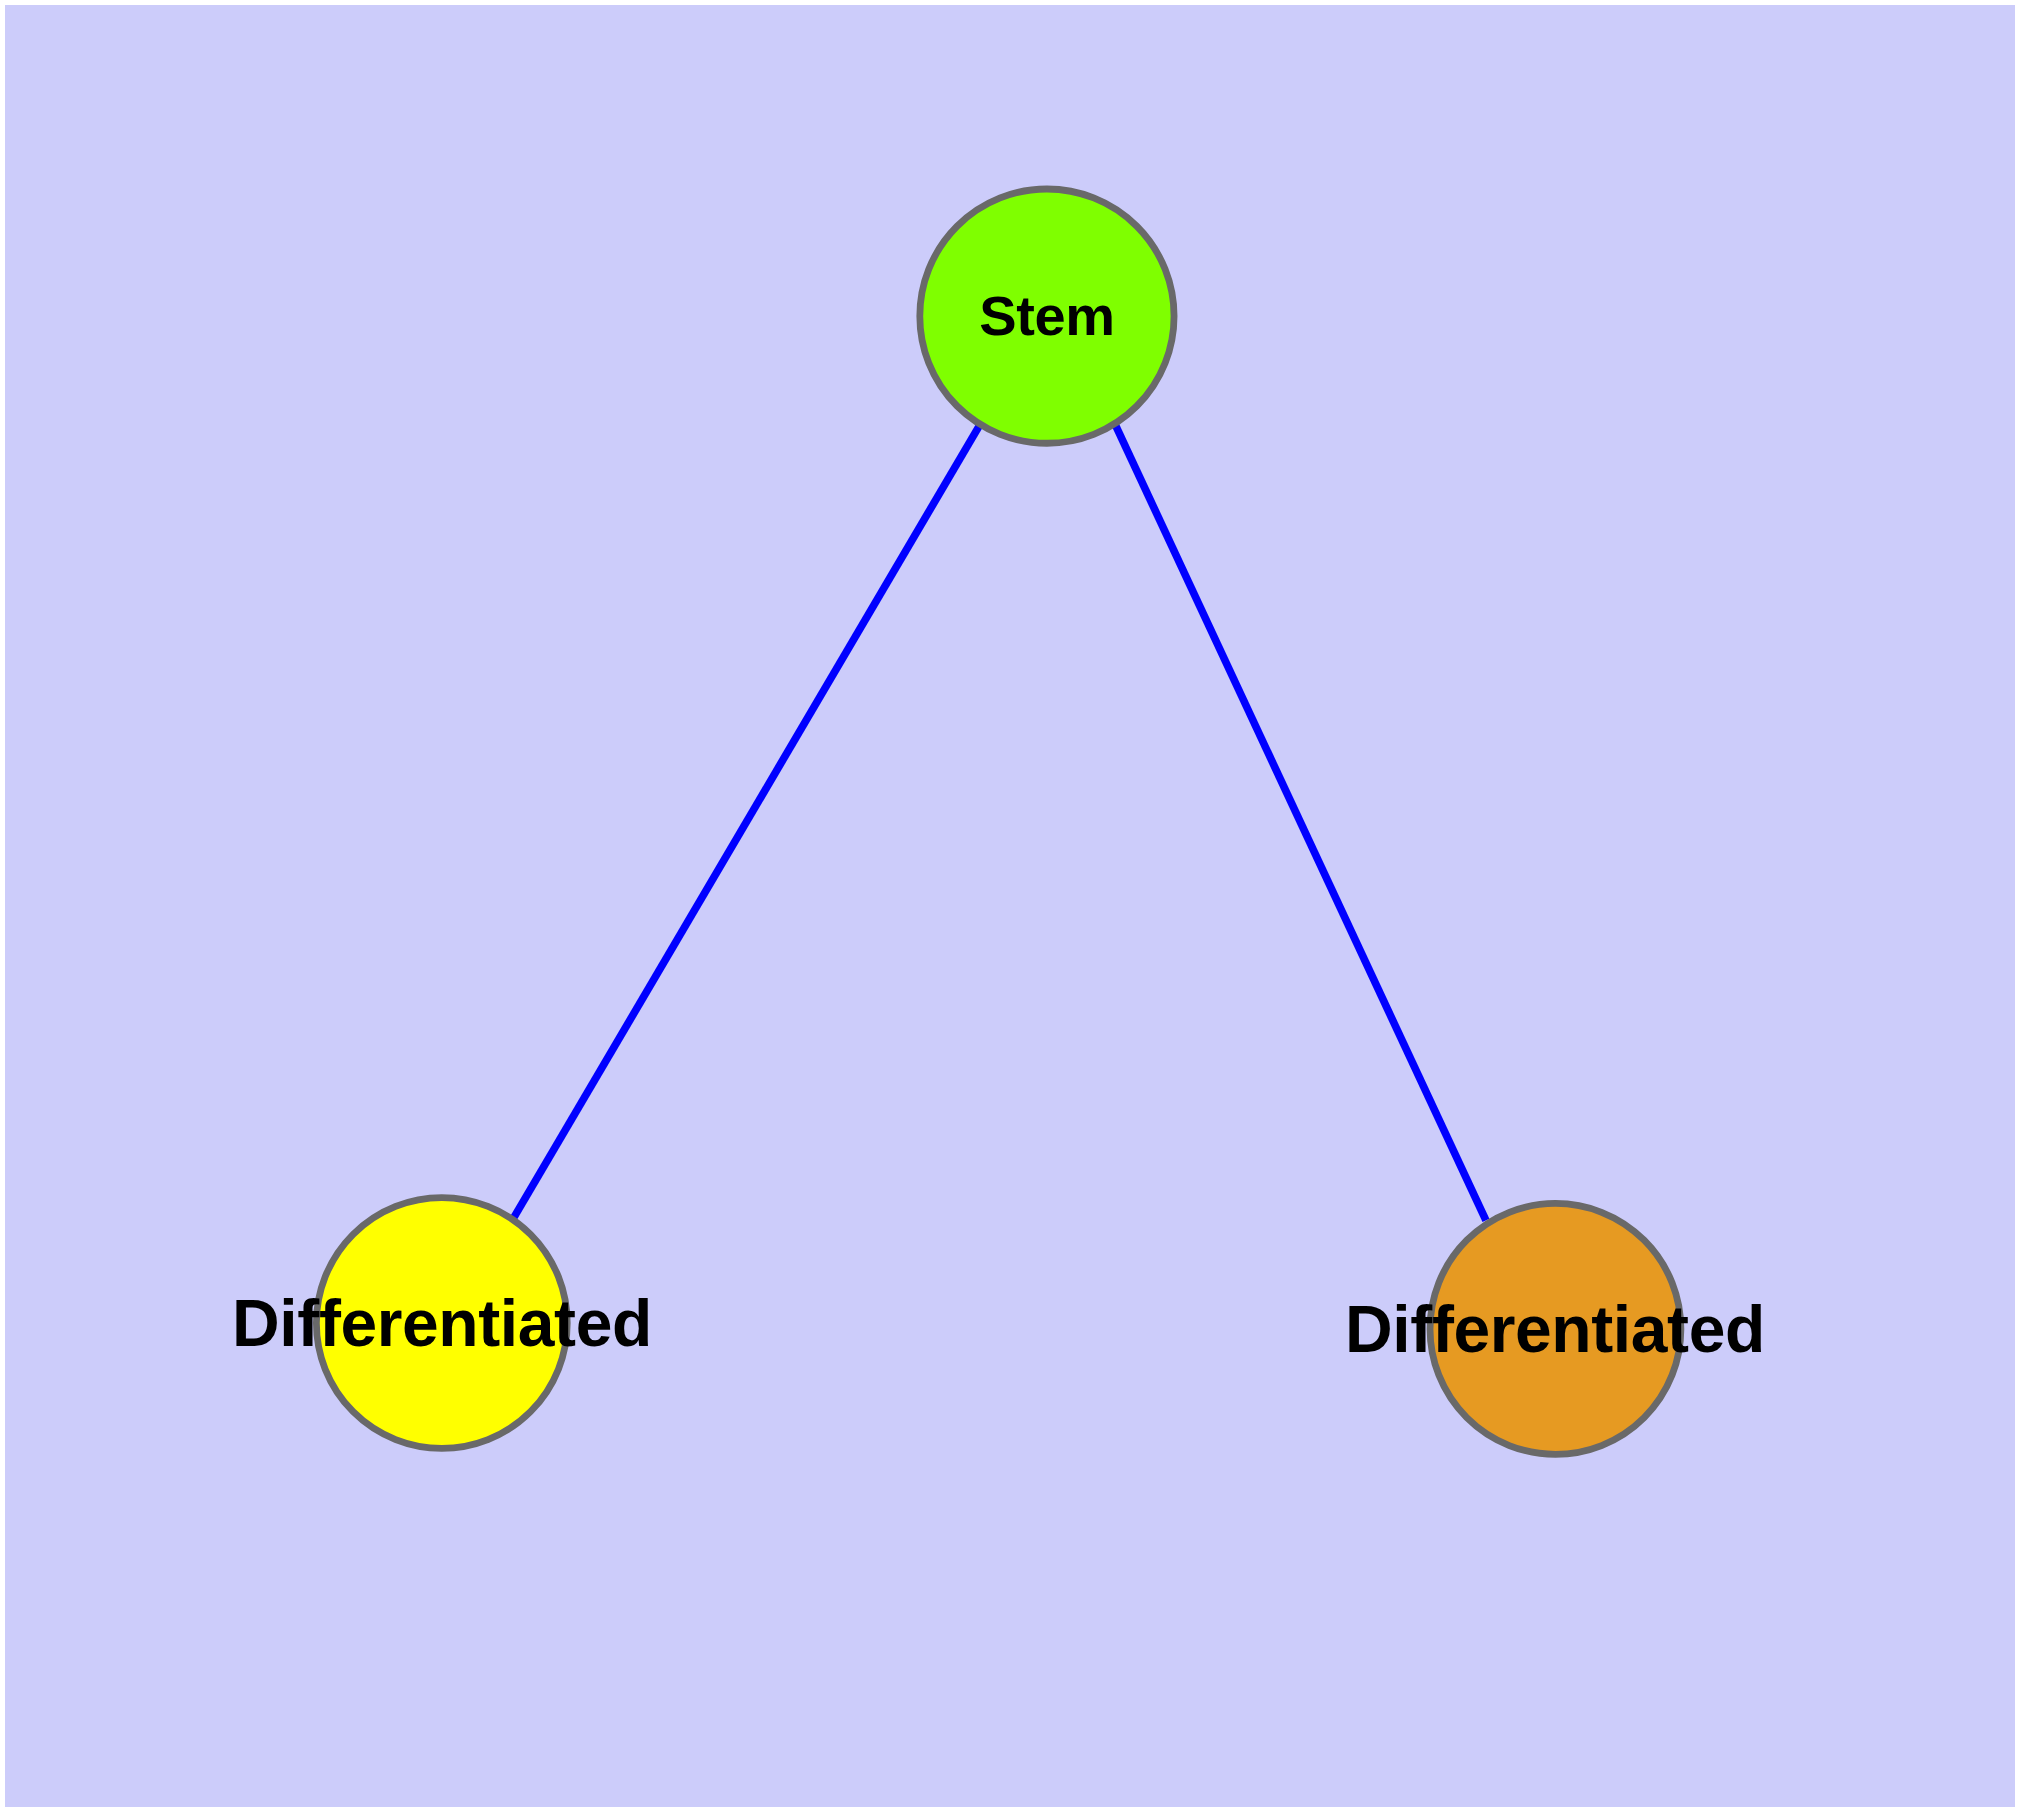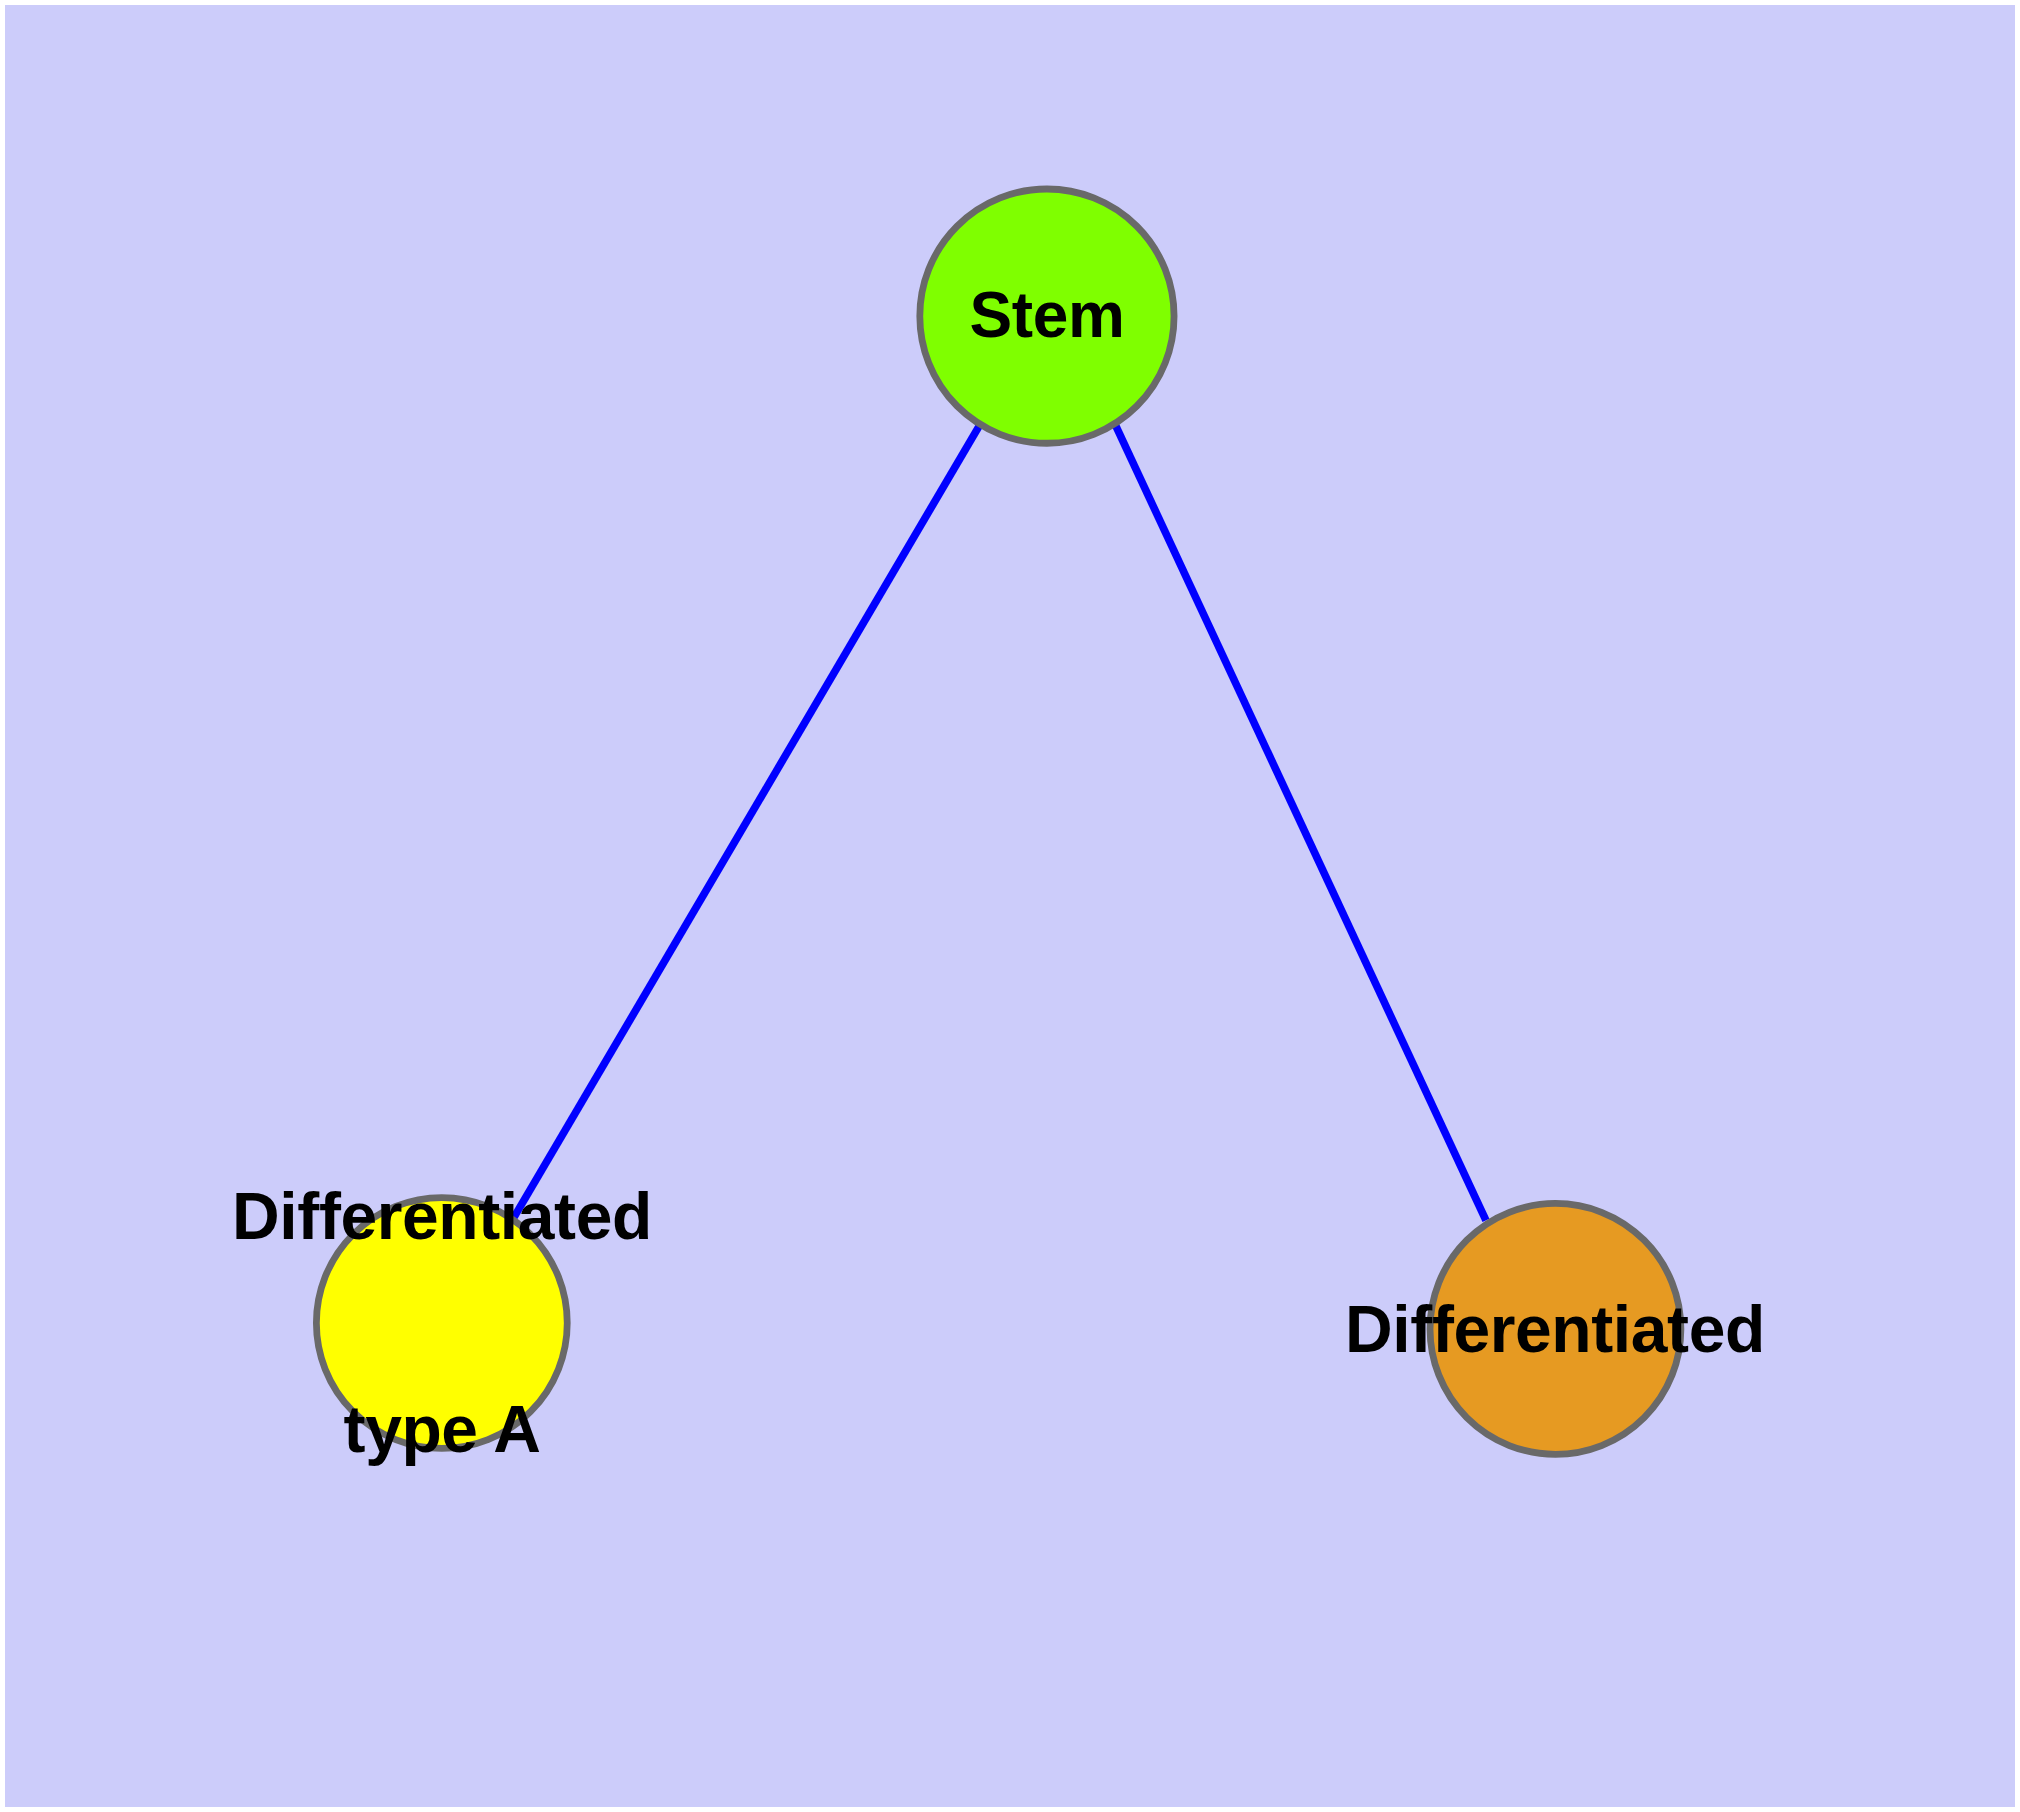--- a/index.html
+++ b/index.html
@@ -36,21 +36,21 @@
     text-align: center;
     font-weight: bold;
     color: #000000;
     line-height: 1.08;
     white-space: pre;
     letter-spacing: -0.4px;
     pointer-events: none;
     transform: translate(-50%, -50%);
   }
   .node-label.root {
-    font-size: 64px;
+    font-size: 56px;
   }
   .node-label.leaf {
     font-size: 66px;
   }
 </style>
 </head>
 <body>
 
 <div id="canvas">
 
@@ -65,21 +65,20 @@
       <circle class="graph-node" cx="1235" cy="373" r="150" fill="#7fff00" stroke="#696969" stroke-width="8"></circle>
       <circle class="graph-node" cx="521" cy="1561" r="148" fill="#ffff00" stroke="#696969" stroke-width="8"></circle>
       <circle class="graph-node" cx="1835" cy="1568" r="148" fill="#e69a22" stroke="#696969" stroke-width="8"></circle>
     </g>
   </svg>
 
   <div class="node-label root" style="left:1047px; top:316px;">Stem</div>
 
   <div class="node-label leaf" style="left:442px; top:1323px;">
     <div>Differentiated</div>
-    <div>type A</div>
   </div>
 
   <div class="node-label leaf" style="left:1555px; top:1329px;">
     <div>Differentiated</div>
   </div>
 
 </div>
 
 
 </body></html>

